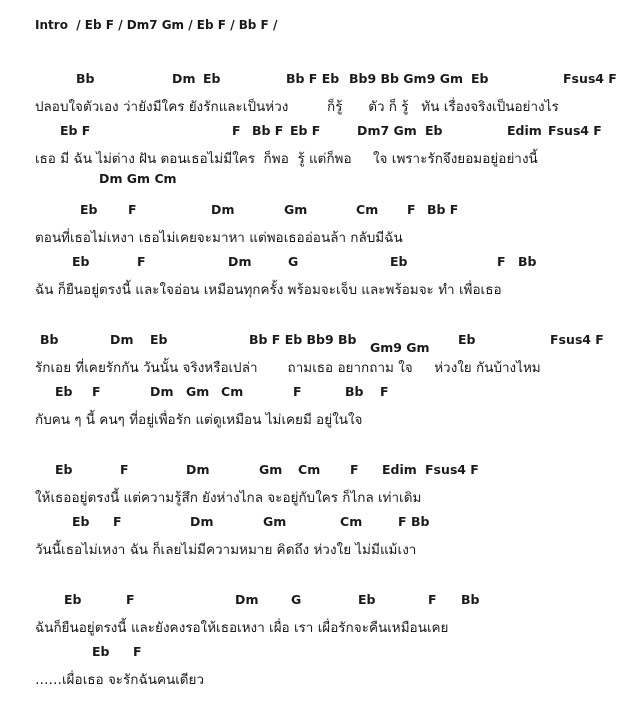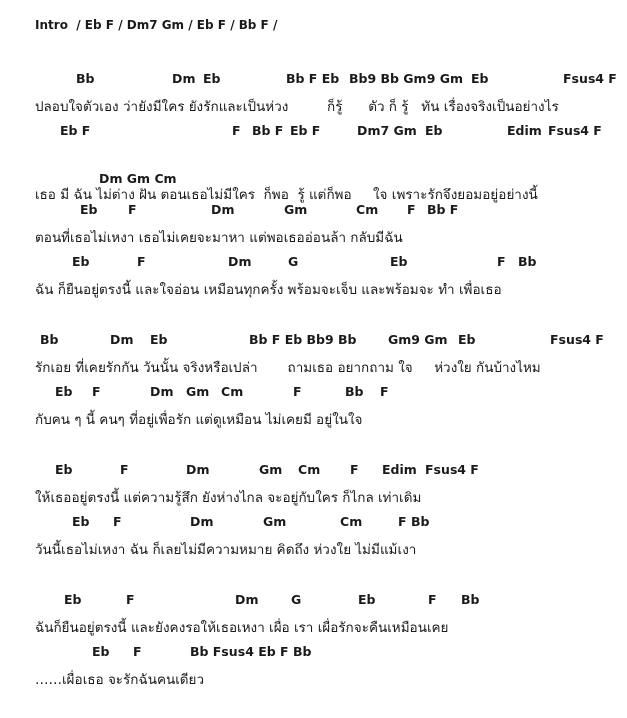--- a/index.html
+++ b/index.html
@@ -29,21 +29,21 @@
       <span class="chord" style="left: 60px;">Eb F</span>
       <span class="chord" style="left: 99px; margin-top: 48px;">Dm Gm Cm</span>
       <span class="chord" style="left: 232px;">F</span>
       <span class="chord" style="left: 252px;">Bb F</span>
       <span class="chord" style="left: 290px;">Eb F</span>
       <span class="chord" style="left: 357px;">Dm7 Gm</span>
       <span class="chord" style="left: 425px;">Eb</span>
       <span class="chord" style="left: 507px;">Edim</span>
       <span class="chord" style="left: 548px;">Fsus4 F</span>
     </div>
-    <div class="lyric" style="top: 147px; margin-top: 36px;">เธอ มี ฉัน ไม่ต่าง ฝัน ตอนเธอไม่มีใคร  ก็พอ  รู้ แต่ก็พอ     ใจ เพราะรักจึงยอมอยู่อย่างนี้</div>
+    <div class="lyric" style="top: 147px;">เธอ มี ฉัน ไม่ต่าง ฝัน ตอนเธอไม่มีใคร  ก็พอ  รู้ แต่ก็พอ     ใจ เพราะรักจึงยอมอยู่อย่างนี้</div>
     <div class="chord-line" style="top: 202px;">
       <span class="chord" style="left: 80px;">Eb</span>
       <span class="chord" style="left: 128px;">F</span>
       <span class="chord" style="left: 211px;">Dm</span>
       <span class="chord" style="left: 284px;">Gm</span>
       <span class="chord" style="left: 356px;">Cm</span>
       <span class="chord" style="left: 407px;">F</span>
       <span class="chord" style="left: 427px;">Bb F</span>
     </div>
     <div class="lyric" style="top: 226px;">ตอนที่เธอไม่เหงา เธอไม่เคยจะมาหา แต่พอเธออ่อนล้า กลับมีฉัน</div>
@@ -55,21 +55,21 @@
       <span class="chord" style="left: 390px;">Eb</span>
       <span class="chord" style="left: 497px;">F</span>
       <span class="chord" style="left: 518px;">Bb</span>
     </div>
     <div class="lyric" style="top: 278px;">ฉัน ก็ยืนอยู่ตรงนี้ และใจอ่อน เหมือนทุกครั้ง พร้อมจะเจ็บ และพร้อมจะ ทำ เพื่อเธอ</div>
     <div class="chord-line" style="top: 332px;">
       <span class="chord" style="left: 40px;">Bb</span>
       <span class="chord" style="left: 110px;">Dm</span>
       <span class="chord" style="left: 150px;">Eb</span>
       <span class="chord" style="left: 249px;">Bb F Eb Bb9 Bb</span>
-      <span class="chord" style="left: 388px;">Gm9 Gm</span>
+      <span class="chord" style="left: 370px; margin-top: 8px;">Gm9 Gm</span>
       <span class="chord" style="left: 458px;">Eb</span>
       <span class="chord" style="left: 550px;">Fsus4 F</span>
     </div>
     <div class="lyric" style="top: 356px;">รักเอย ที่เคยรักกัน วันนั้น จริงหรือเปล่า       ถามเธอ อยากถาม ใจ     ห่วงใย กันบ้างไหม</div>
     <div class="chord-line" style="top: 384px;">
       <span class="chord" style="left: 55px;">Eb</span>
       <span class="chord" style="left: 92px;">F</span>
       <span class="chord" style="left: 150px;">Dm</span>
       <span class="chord" style="left: 186px;">Gm</span>
       <span class="chord" style="left: 221px;">Cm</span>
@@ -104,16 +104,15 @@
       <span class="chord" style="left: 235px;">Dm</span>
       <span class="chord" style="left: 291px;">G</span>
       <span class="chord" style="left: 358px;">Eb</span>
       <span class="chord" style="left: 428px;">F</span>
       <span class="chord" style="left: 461px;">Bb</span>
     </div>
     <div class="lyric" style="top: 616px;">ฉันก็ยืนอยู่ตรงนี้ และยังคงรอให้เธอเหงา เผื่อ เรา เผื่อรักจะคืนเหมือนเคย</div>
     <div class="chord-line" style="top: 644px;">
       <span class="chord" style="left: 92px;">Eb</span>
       <span class="chord" style="left: 133px;">F</span>
-      <span class="chord" style="left: 190px;">Bb Fsus4 Eb F Bb</span>
     </div>
     <div class="lyric" style="top: 668px;">……เผื่อเธอ จะรักฉันคนเดียว</div>
   </div>
 
 </body></html>

